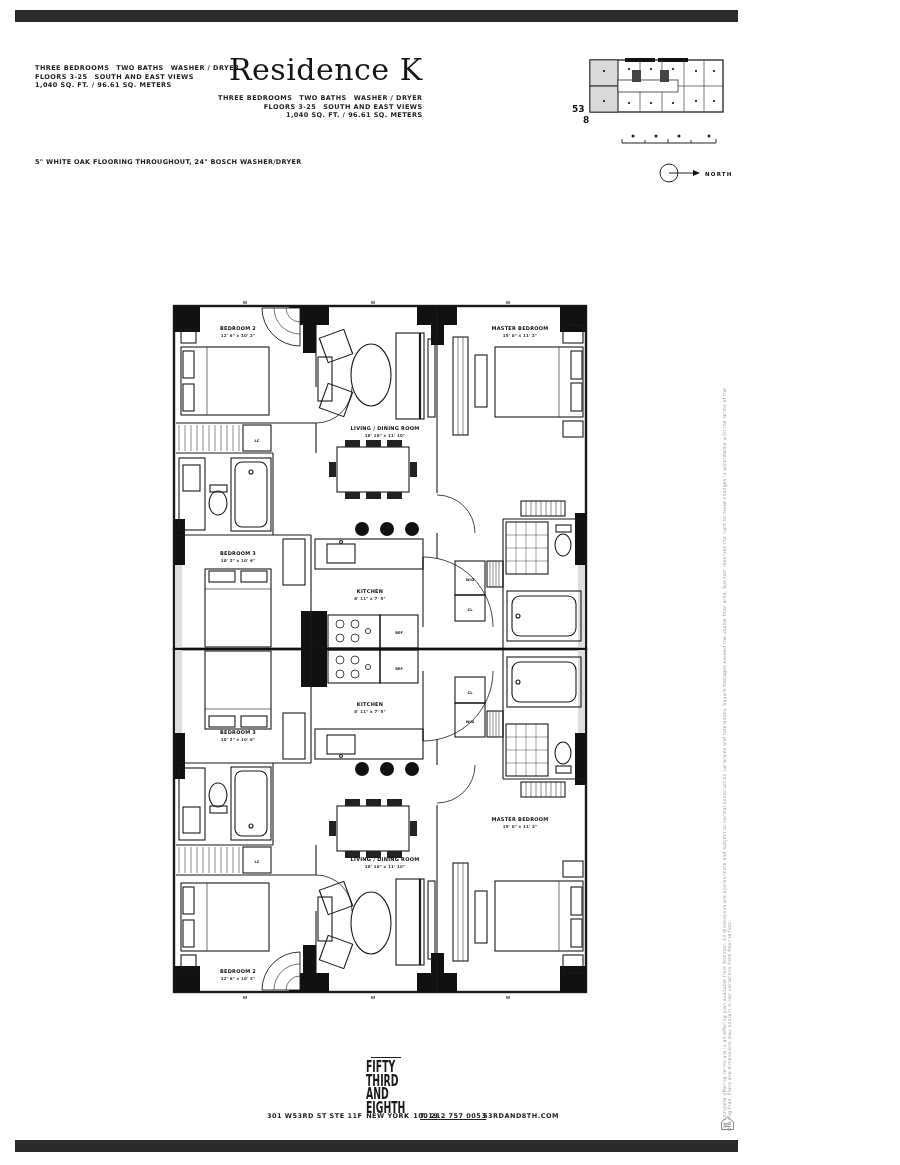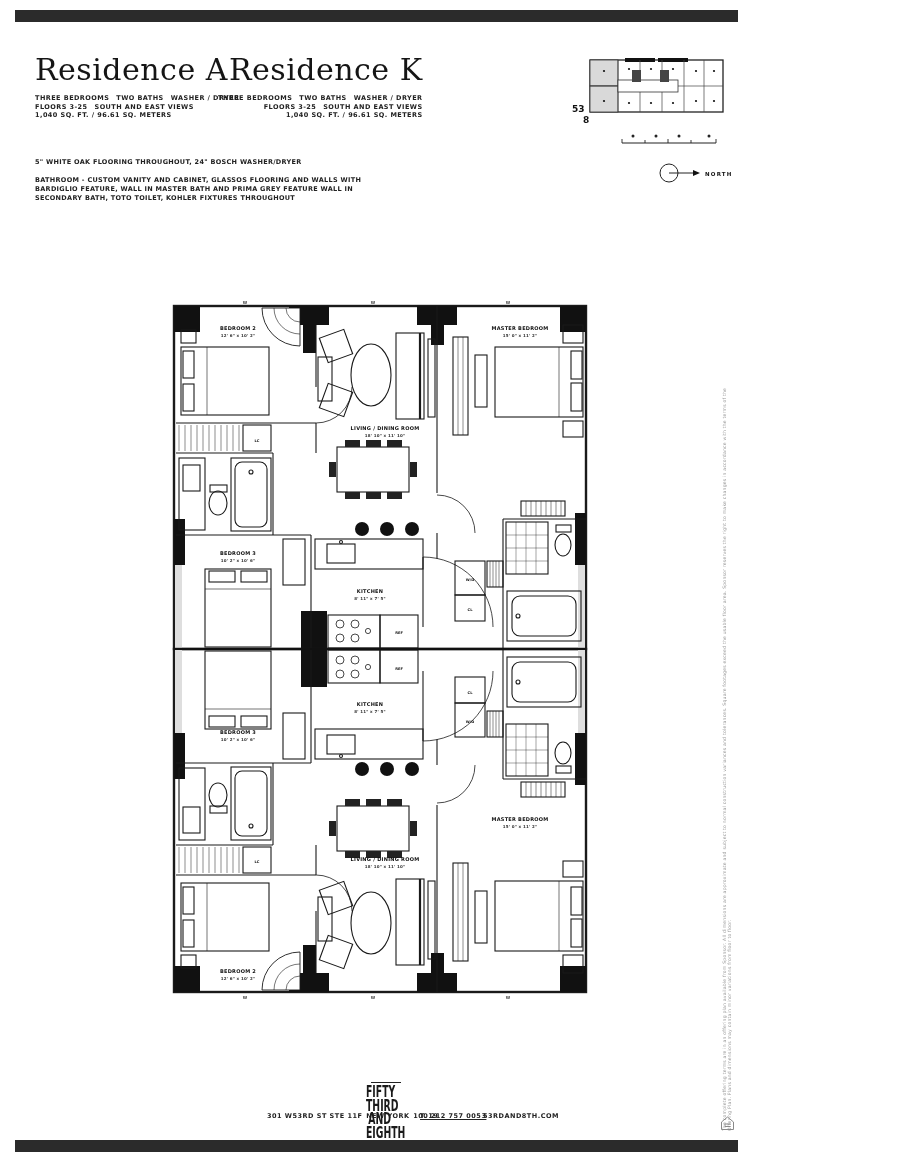--- a/index.html
+++ b/index.html
@@ -31,21 +31,20 @@
   text.north-t{font-size:5.5px;letter-spacing:1.2px;}
 </style>
 </head>
 <body>
 
 <div class="page">
 
   <div class="bar top"></div>
 
   <div class="abs" style="left:35px;top:55px;">
-    <h1 class="res">Residence A</h1>
     <div class="spec" style="margin-top:9px;">THREE BEDROOMS TWO BATHS WASHER / DRYER</div>
     <div class="spec">FLOORS 3-25 SOUTH AND EAST VIEWS</div>
     <div class="spec">1,040 SQ. FT. / 96.61 SQ. METERS</div>
   </div>
 
   <div class="abs" style="left:218px;top:55px;text-align:right;">
     <h1 class="res">Residence K</h1>
     <div class="spec" style="margin-top:9px;">THREE BEDROOMS TWO BATHS WASHER / DRYER</div>
     <div class="spec">FLOORS 3-25 SOUTH AND EAST VIEWS</div>
     <div class="spec">1,040 SQ. FT. / 96.61 SQ. METERS</div>
@@ -96,21 +95,20 @@
     <g>
       <circle cx="14" cy="15" r="9" fill="none" stroke="#222" stroke-width="1"></circle>
       <path d="M14,15 H38" stroke="#222" stroke-width="1" fill="none"></path>
       <polygon points="38,12 45,15 38,18" fill="#111"></polygon>
     </g>
     <text x="50" y="18" class="north-t">NORTH</text>
   </svg>
 
   <div class="abs" style="left:35px;top:158px;">
     <p class="para">5" WHITE OAK FLOORING THROUGHOUT, 24" BOSCH WASHER/DRYER</p>
-    <p class="para">BATHROOM - CUSTOM VANITY AND CABINET, GLASSOS FLOORING AND WALLS WITH BARDIGLIO FEATURE, WALL IN MASTER BATH AND PRIMA GREY FEATURE WALL IN SECONDARY BATH, TOTO TOILET, KOHLER FIXTURES THROUGHOUT</p>
   </div>
 
   <svg class="abs" style="left:165px;top:297px;" width="430" height="708" viewBox="0 0 430 708">
 
     <g id="unit-geo" stroke="#1a1a1a" fill="none" stroke-width="1.1">
 
       <rect x="9" y="9" width="412" height="343" stroke-width="2.4"></rect>
 
       <rect x="10" y="264" width="7" height="87" fill="#dedede" stroke="none"></rect>
       <rect x="413" y="264" width="7" height="87" fill="#dedede" stroke="none"></rect>
@@ -268,21 +266,21 @@
       <text x="220" y="564" class="rn">LIVING / DINING ROOM</text>
       <text x="220" y="571" class="rd">18' 10" x 11' 10"</text>
       <text x="92" y="566" class="tiny">LC</text>
       <text x="73" y="676" class="rn">BEDROOM 2</text>
       <text x="73" y="683" class="rd">12' 6" x 10' 2"</text>
     </g>
   </svg>
 
   <div class="abs addr" style="left:232px;top:1112px;margin-left:35px;">301 W53RD ST STE 11F NEW YORK 10019</div>
 
-  <div class="abs logo" style="left:366px;top:1082px;text-align:center;">
+  <div class="abs logo" style="left:366px;top:1057px;">
     <div class="rule"></div>
     <div class="logo-line">FIFTY</div>
     <div class="logo-line">THIRD</div>
     <div class="logo-line">AND</div>
     <div class="logo-line">EIGHTH</div>
   </div>
 
   <div class="abs phone" style="left:420px;top:1112px;text-decoration:underline;">T. 212 757 0053</div>
   <div class="abs web" style="left:483px;top:1112px;text-align:center;">53RDAND8TH.COM</div>
 

